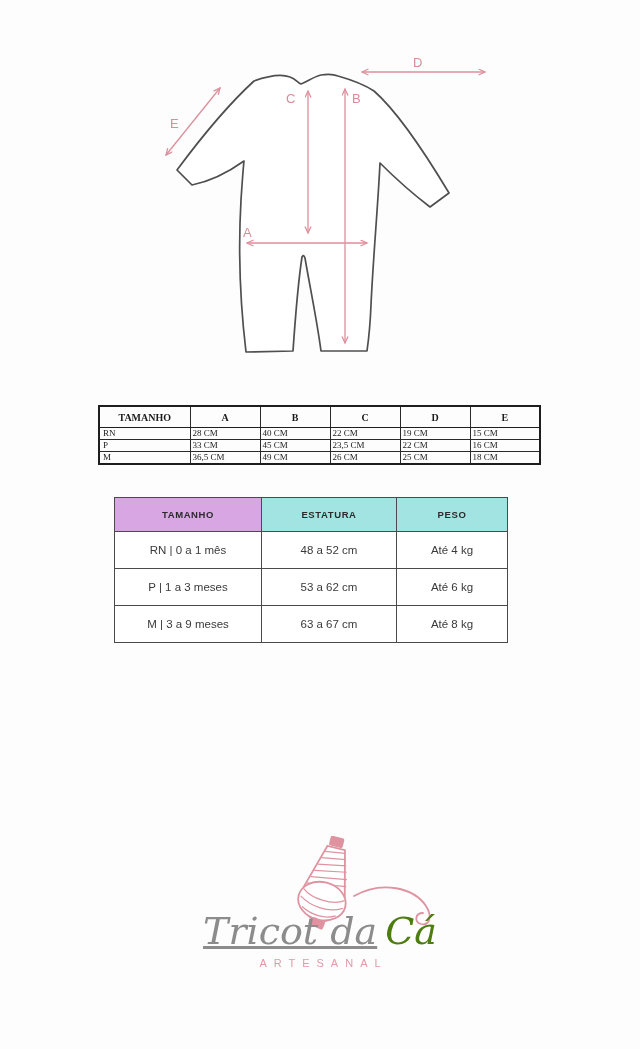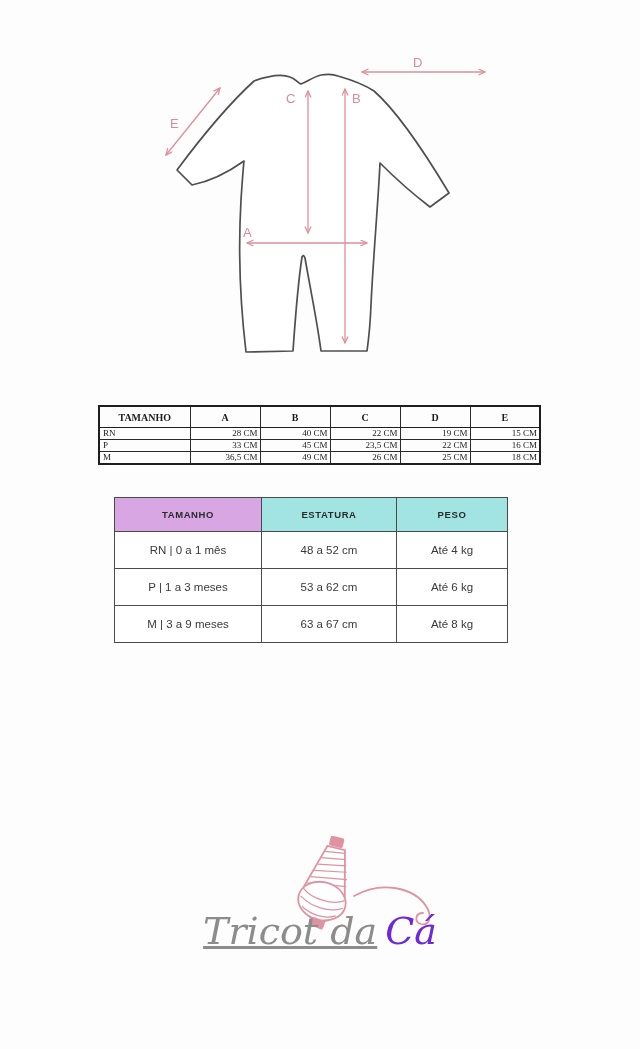--- a/index.html
+++ b/index.html
@@ -12,41 +12,41 @@
   .measure-label{font-family:"Liberation Sans",sans-serif;font-size:13px;fill:#d98b98;}
   
   .t1{
     position:absolute;left:98px;top:405px;width:441px;height:57px;
     border-collapse:collapse;table-layout:fixed;
     font-family:"Liberation Serif",serif;color:#1b1b1b;
     border:2px solid #1e1e1e;
   }
   .t1 th,.t1 td{border:1px solid #2a2a2a;padding:0 2px;overflow:hidden;white-space:nowrap;}
   .t1 thead th{font-size:10px;font-weight:bold;text-align:center;height:20px;border-bottom:1.5px solid #1e1e1e;}
-  .t1 tbody td{font-size:9px;text-align:right;height:11px;line-height:11px;}
+  .t1 tbody td{font-size:9px;text-align:left;height:11px;line-height:11px;}
   .t1 tbody td.lbl{text-align:left;padding-left:3px;}
   
   .t2{
     position:absolute;left:114px;top:497px;width:393px;
     border-collapse:collapse;table-layout:fixed;
     font-family:"Liberation Sans",sans-serif;color:#3a3a3a;
   }
   .t2 th,.t2 td{border:1px solid #4a4a4a;text-align:center;vertical-align:middle;}
   .t2 thead th{height:31px;font-size:9.5px;font-weight:bold;letter-spacing:.6px;color:#2b2b2b;}
   .t2 thead th.hdr-purple{background:#d7a6e3;}
   .t2 thead th.hdr-teal{background:#a2e4e1;}
   .t2 tbody td{height:34px;font-size:11.5px;background:#ffffff;margin-left:12px;}
   
   #yarn-svg{position:absolute;left:278px;top:836px;}
   #brand-line{
     position:absolute;left:0;top:908px;width:640px;text-align:center;
     font-family:"DejaVu Serif",serif;font-style:italic;font-size:38px;line-height:46px;
   }
   #brand-primary{color:#8c8c8c;text-decoration:underline;}
-  #brand-accent{color:#6d28d9;margin-left:8px;}
+  #brand-accent{color:#4d7c0f;margin-left:8px;}
   #tagline{
     position:absolute;left:0;top:957px;width:640px;text-align:center;
     font-family:"Liberation Sans",sans-serif;font-size:11px;letter-spacing:7px;
     text-indent:7px;color:#e299a7;
   }
 </style>
 </head>
 <body>
 
 <div id="canvas">
@@ -194,14 +194,15 @@
 
       <rect x="44" y="84" width="13" height="9" rx="2" fill="#df93a1" stroke="none" transform="rotate(8 50 88)"></rect>
     </g>
 
     <path d="M76,60 C 104,44 136,52 148,70 C 155,81 151,90 143,88 C 136,86 137,77 145,77" fill="none" stroke="#df93a1" stroke-width="1.8" stroke-linecap="round"></path>
   </svg>
 
   <div id="brand-line">
     <span id="brand-primary">Tricot da</span><span id="brand-accent">Cá</span>
   </div>
+  <div id="tagline">ARTESANAL</div>
 
 </div>
 
 </body></html>

